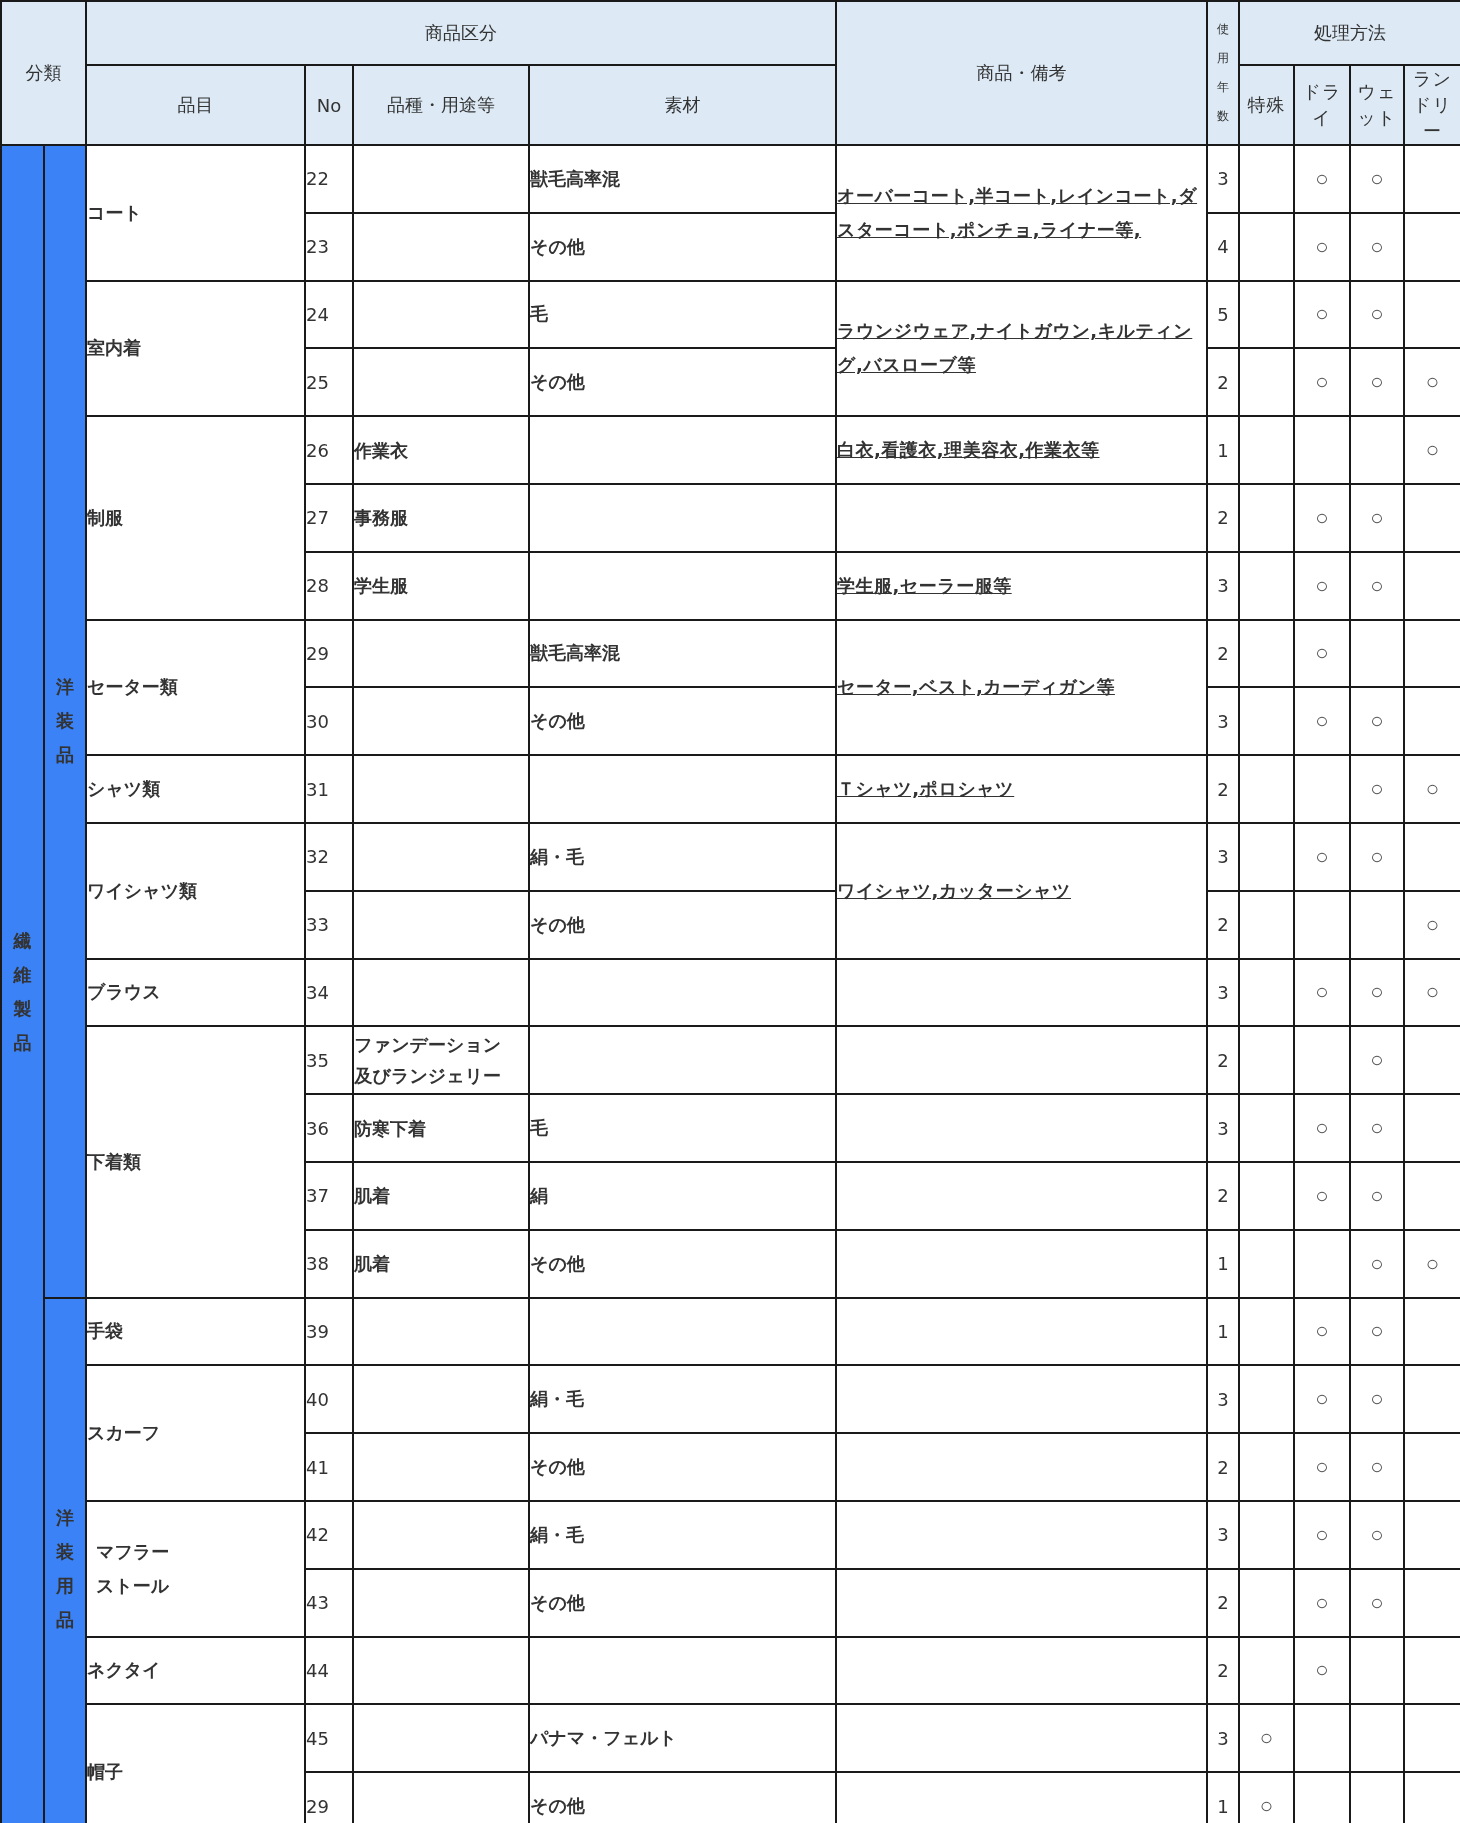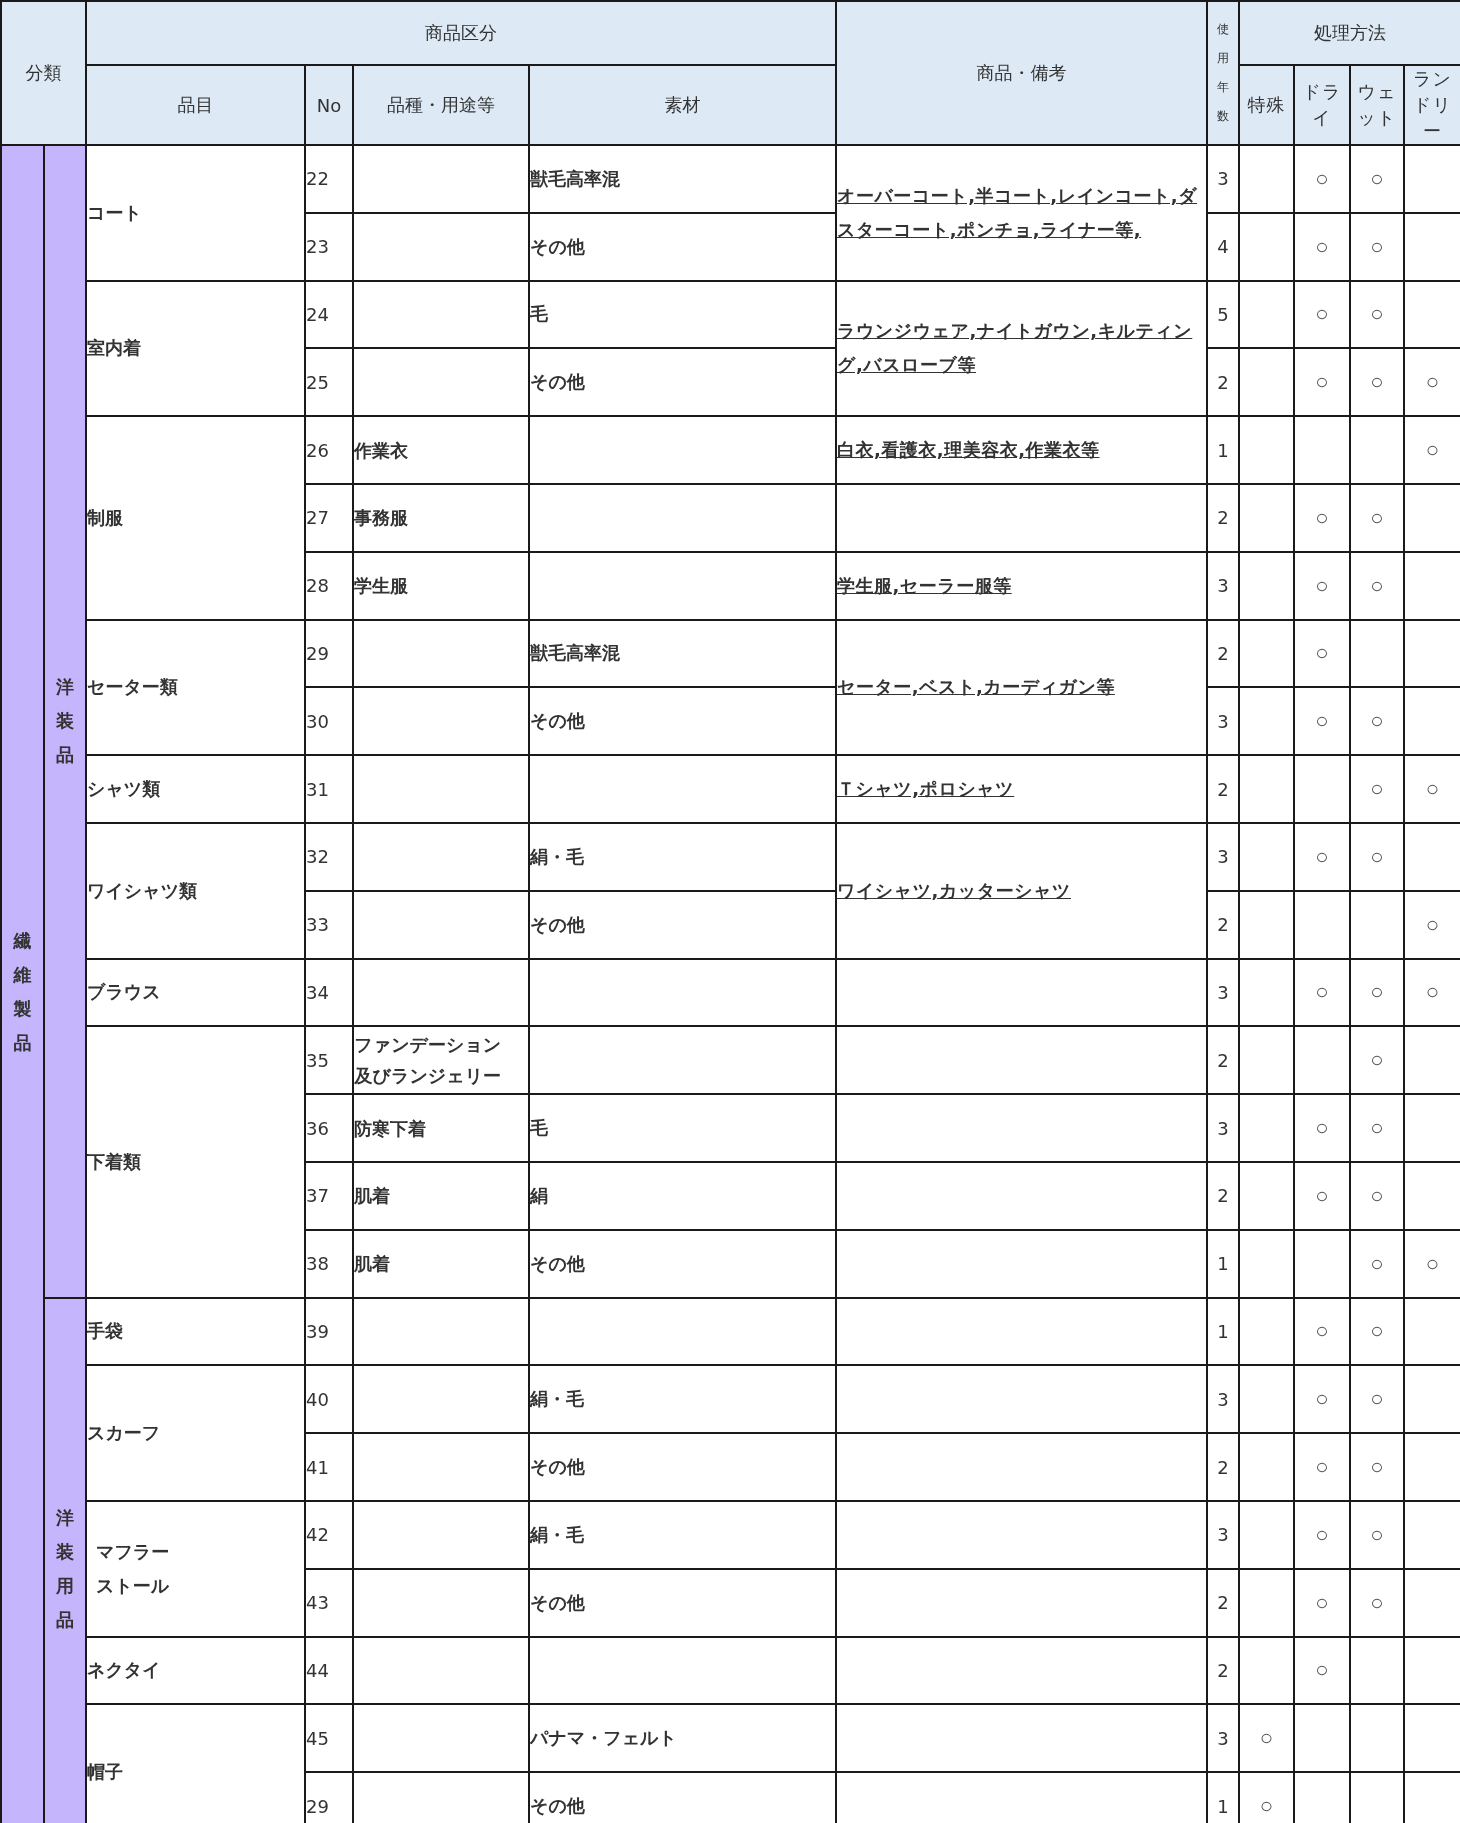--- a/index.html
+++ b/index.html
@@ -23,21 +23,21 @@
     text-align: center;
     vertical-align: middle;
     color: #333333;
   }
   th.small { font-size: 18px; letter-spacing: 1px; line-height: 26px; }
   th.vert-narrow { font-size: 12px; line-height: 29px; padding-top: 0; }
   tr.h1 { height: 64px; }
   tr.h2 { height: 64px; }
   tr.body-row { height: 67.8px; }
   td { background: #ffffff; font-size: 18px; font-weight: 600; vertical-align: middle; text-align: left; }
-  td.cat { background: #c4b5fd; text-align: center; font-size: 18px; font-weight: 700; line-height: 34px; }
+  td.cat { background: #3b82f6; text-align: center; font-size: 18px; font-weight: 700; line-height: 34px; }
   td.item { padding-left: 5px; line-height: 34px; }
   td.no { text-align: left; font-weight: 500; }
   td.variety { padding-left: 5px; line-height: 31px; }
   td.material { padding-left: 5px; }
   td.note { padding-left: 5px; line-height: 34px; letter-spacing: 0.5px; text-decoration: underline; }
   td.years { text-align: center; font-weight: 500; }
   td.mark { text-align: center; font-weight: 300; font-size: 22px; color: #555555; }
   .vtext { display: inline-block; width: 1em; word-break: break-all; }
 </style>
 </head>

